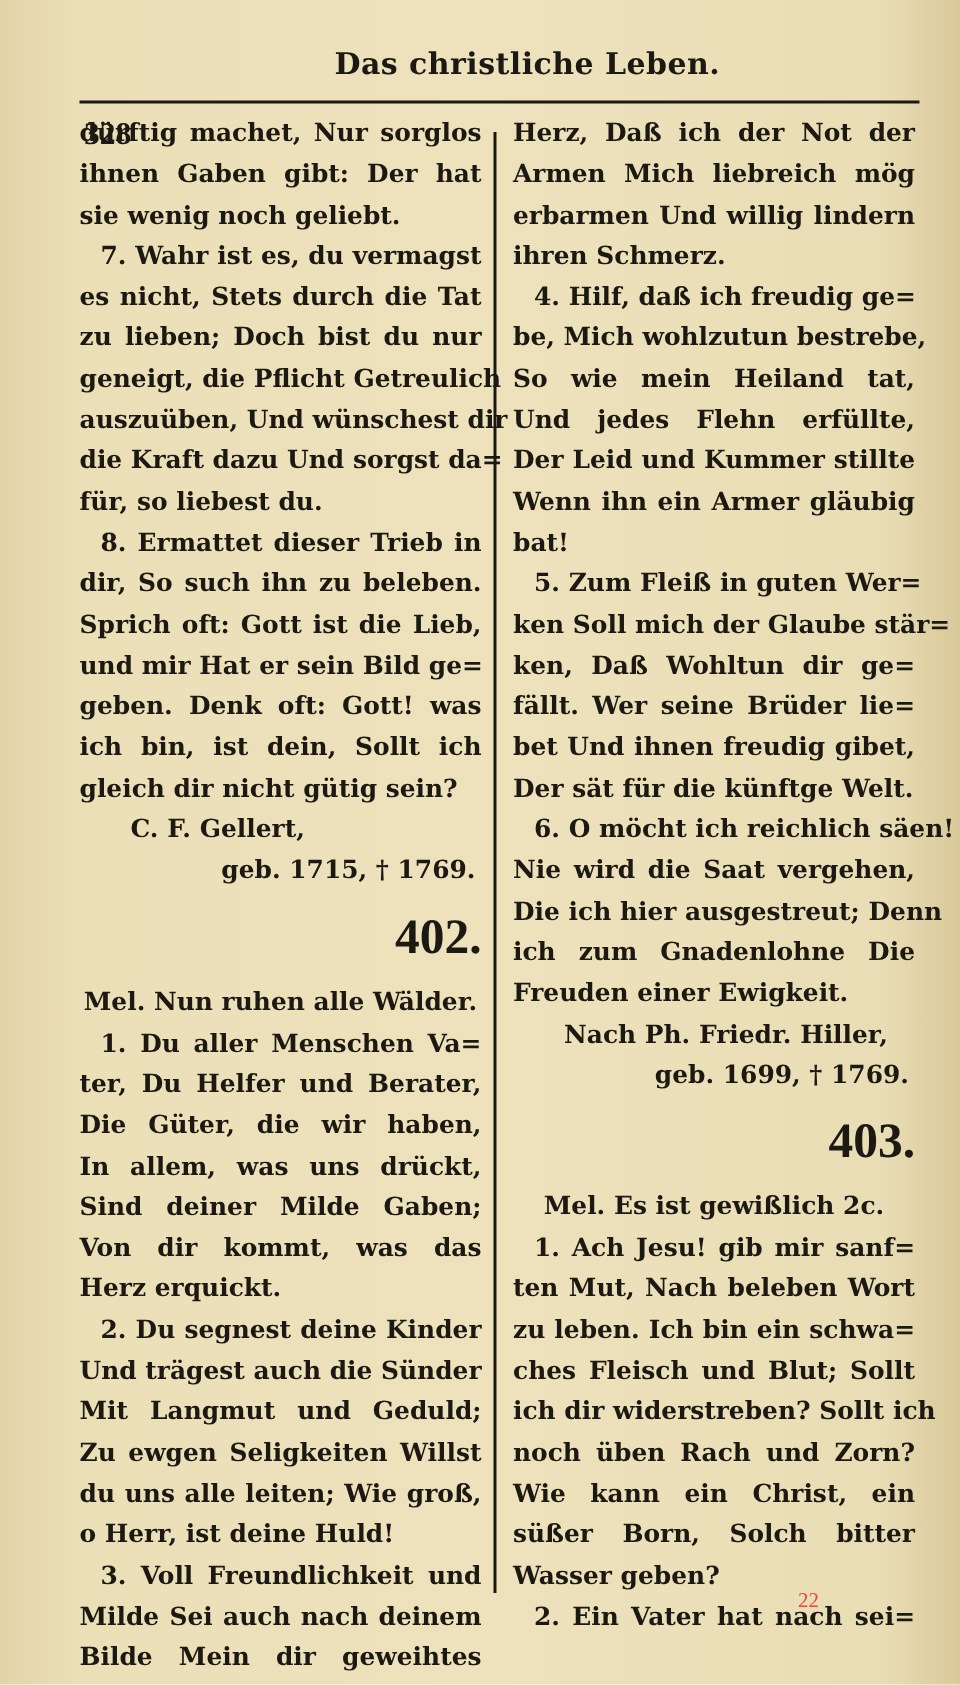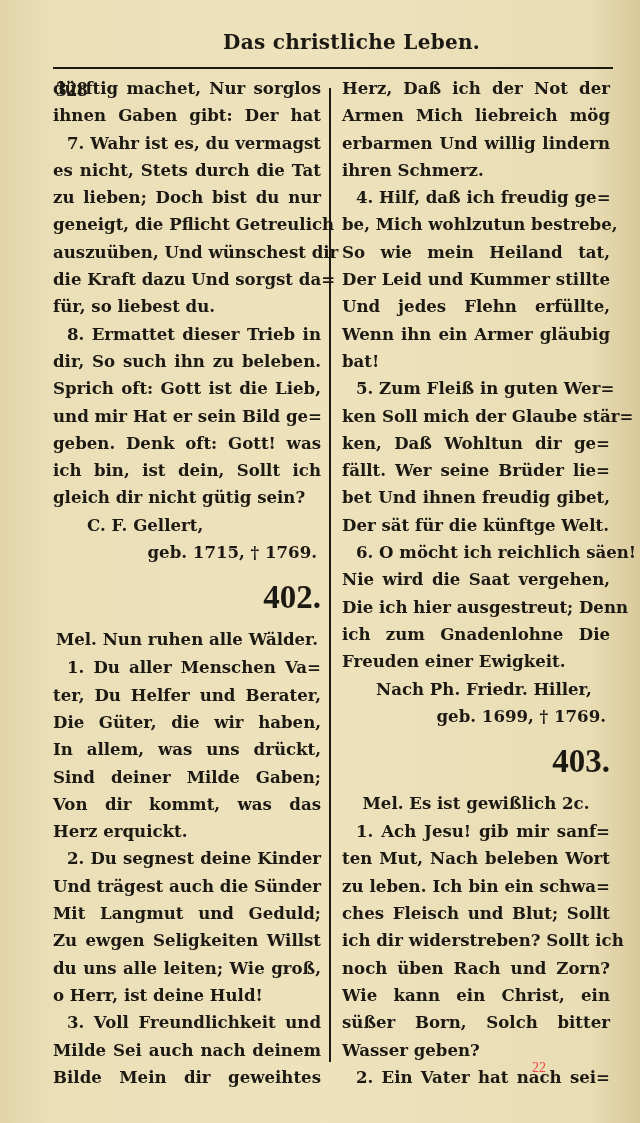--- a/index.html
+++ b/index.html
@@ -62,20 +62,21 @@
     <span class="page-number">328</span>
     <span class="running-title">Das christliche Leben.</span>
   </div>
   <div class="header-rule"></div>
 
   <div class="column-rule"></div>
 
   <div class="column col-left">
     <span class="line">dürftig machet, Nur sorglos</span>
     <span class="line">ihnen Gaben gibt: Der hat</span>
+    <span class="line last">sie wenig noch geliebt.</span>
     <span class="line indent">7. Wahr ist es, du vermagst</span>
     <span class="line">es nicht, Stets durch die Tat</span>
     <span class="line">zu lieben; Doch bist du nur</span>
     <span class="line">geneigt, die Pflicht Getreulich</span>
     <span class="line">auszuüben, Und wünschest dir</span>
     <span class="line">die Kraft dazu Und sorgst da=</span>
     <span class="line last">für, so liebest du.</span>
     <span class="line indent">8. Ermattet dieser Trieb in</span>
     <span class="line">dir, So such ihn zu beleben.</span>
     <span class="line">Sprich oft: Gott ist die Lieb,</span>
@@ -108,22 +109,22 @@
   </div>
 
   <div class="column col-right">
     <span class="line">Herz, Daß ich der Not der</span>
     <span class="line">Armen Mich liebreich mög</span>
     <span class="line">erbarmen Und willig lindern</span>
     <span class="line last">ihren Schmerz.</span>
     <span class="line indent">4. Hilf, daß ich freudig ge=</span>
     <span class="line">be, Mich wohlzutun bestrebe,</span>
     <span class="line">So wie mein Heiland tat,</span>
+    <span class="line">Und jedes Flehn erfüllte,</span>
     <span class="line">Der Leid und Kummer stillte</span>
-    <span class="line">Und jedes Flehn erfüllte,</span>
     <span class="line">Wenn ihn ein Armer gläubig</span>
     <span class="line last">bat!</span>
     <span class="line indent">5. Zum Fleiß in guten Wer=</span>
     <span class="line">ken Soll mich der Glaube stär=</span>
     <span class="line">ken, Daß Wohltun dir ge=</span>
     <span class="line">fällt. Wer seine Brüder lie=</span>
     <span class="line">bet Und ihnen freudig gibet,</span>
     <span class="line last">Der sät für die künftge Welt.</span>
     <span class="line indent">6. O möcht ich reichlich säen!</span>
     <span class="line">Nie wird die Saat vergehen,</span>

